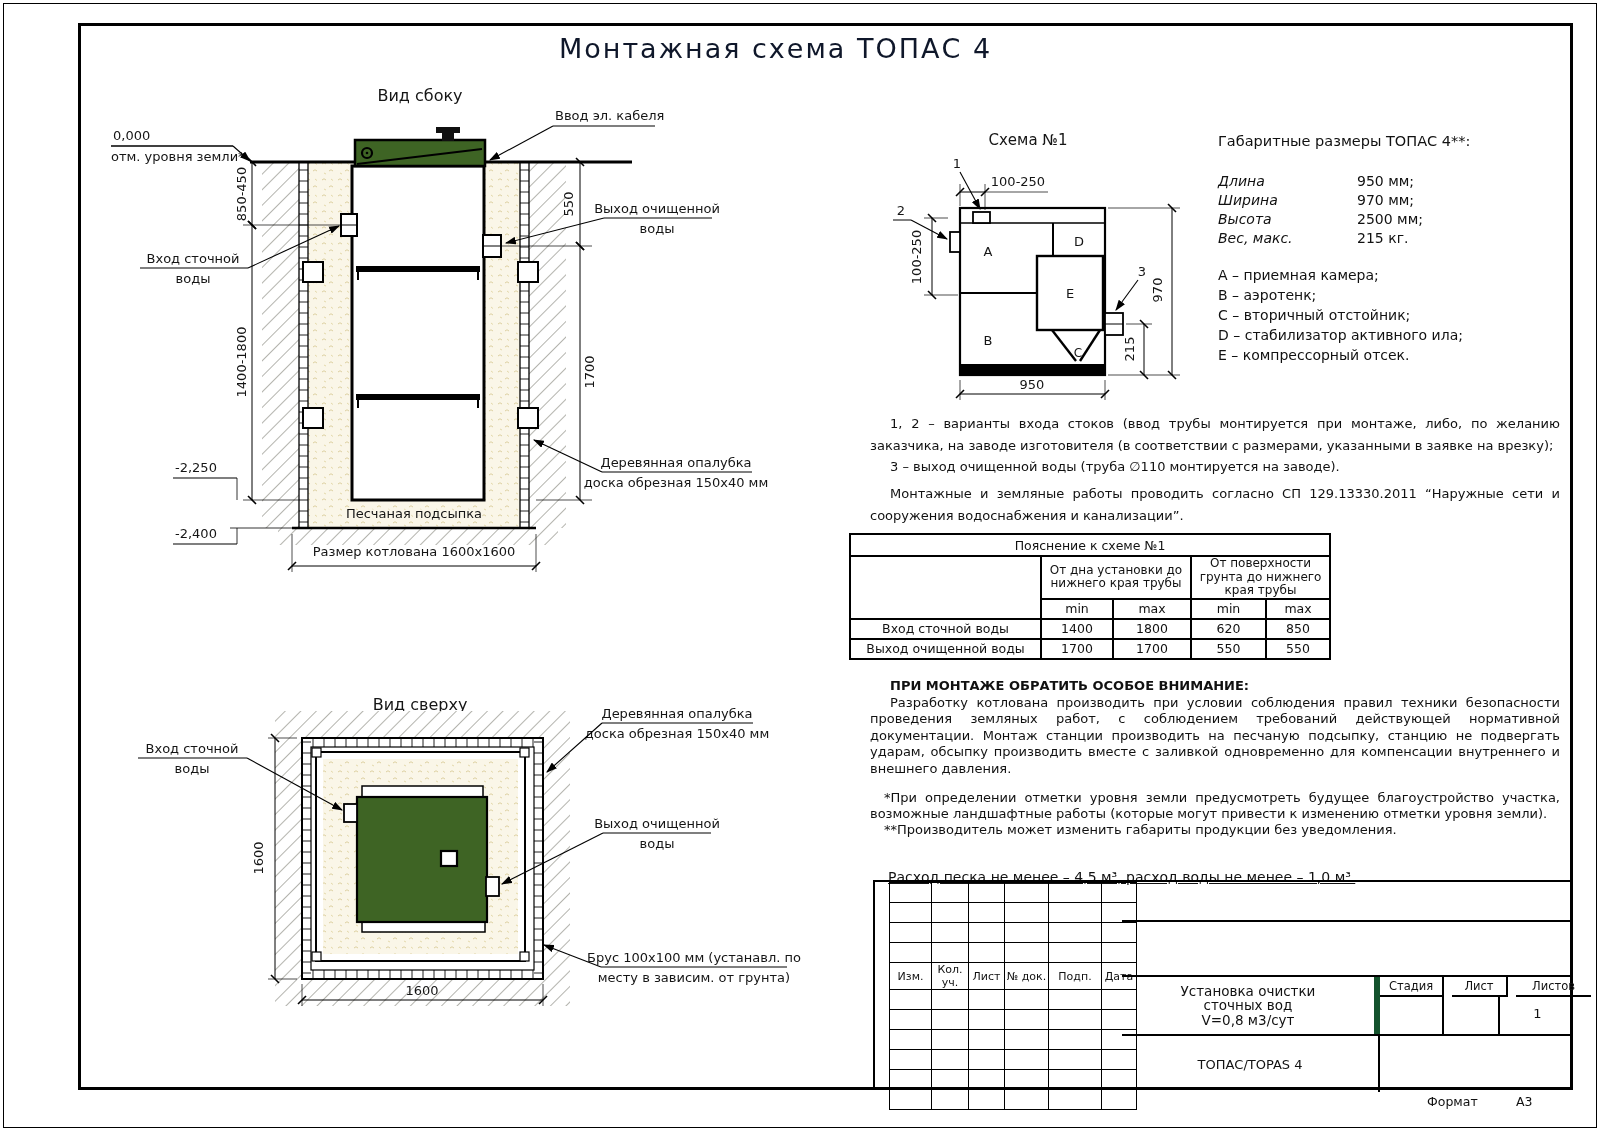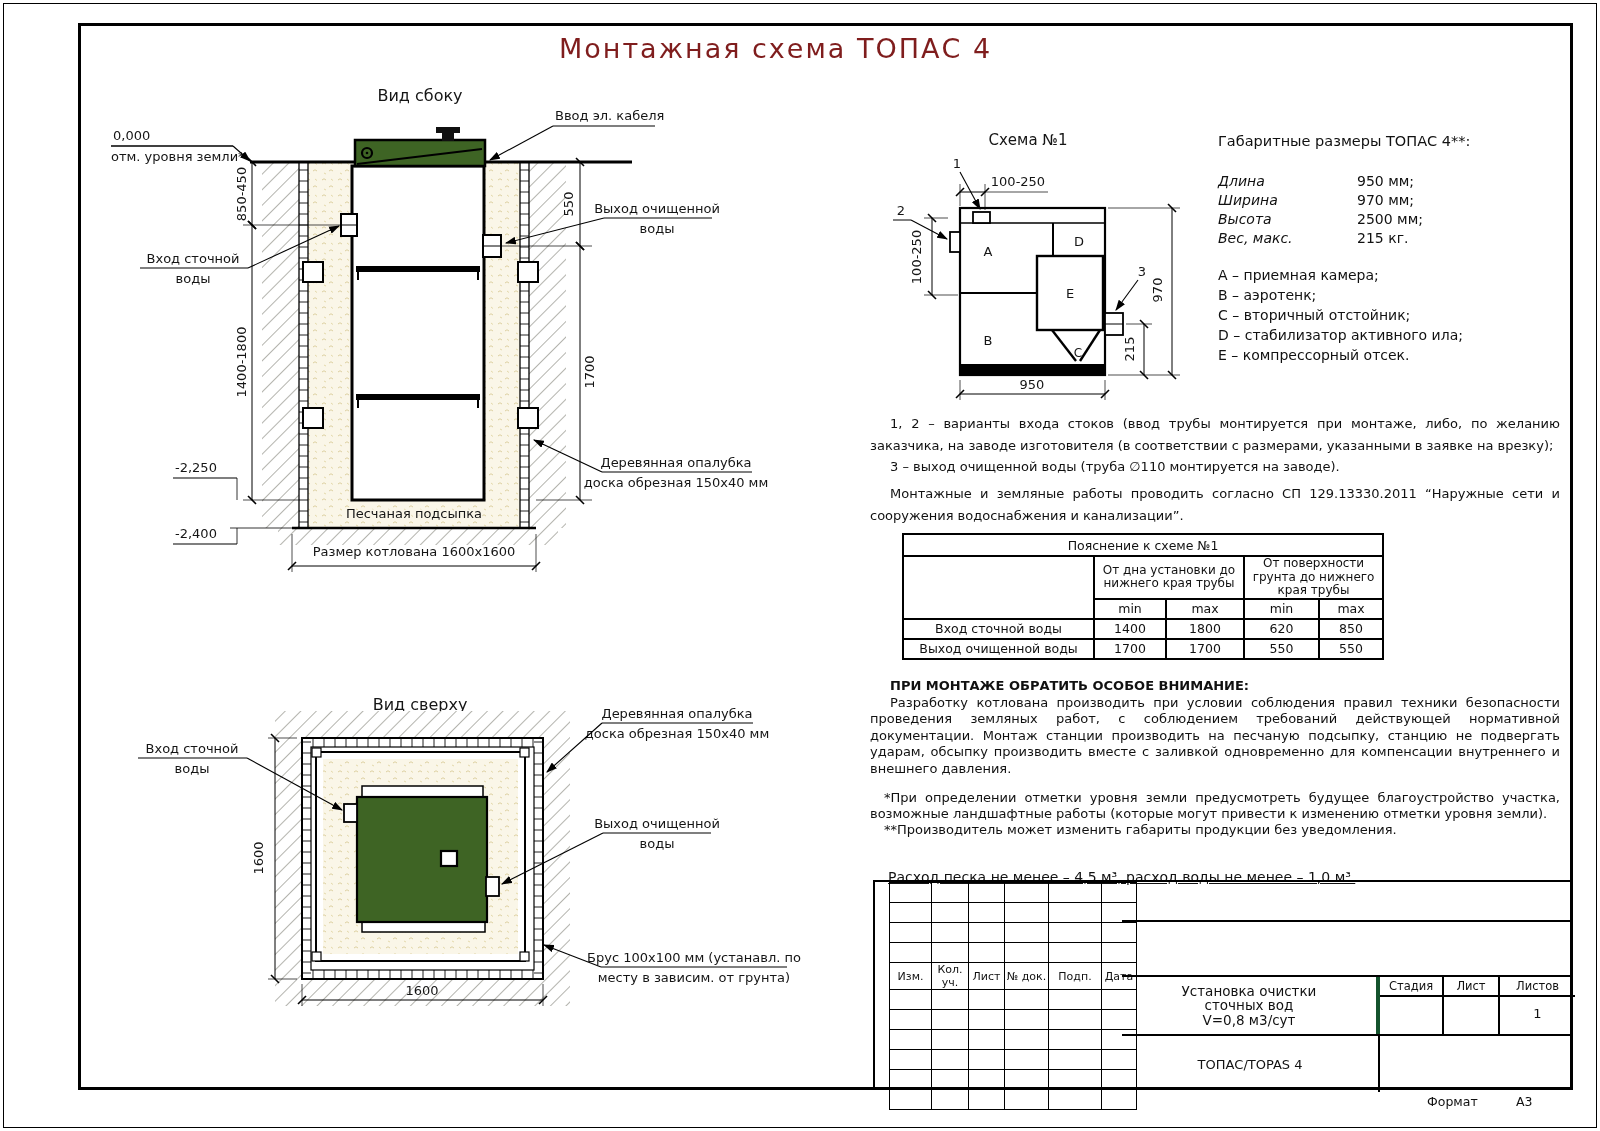--- a/index.html
+++ b/index.html
@@ -2,59 +2,59 @@
 <html><head>
 <meta charset="utf-8">
 <style>
   html,body{margin:0;padding:0;background:#e8e8e8;}
   .sheet{position:relative;width:1600px;height:1131px;background:#ffffff;overflow:hidden;
          font-family:"DejaVu Sans",sans-serif;color:#111;}
   .abs{position:absolute;}
   .outer-border{position:absolute;left:3px;top:3px;right:3px;bottom:3px;border:1.5px solid #000;}
   .frame{position:absolute;left:78px;top:23px;width:1495px;height:1067px;border:3px solid #000;box-sizing:border-box;}
   .main-title{position:absolute;left:78px;top:33px;width:1395px;text-align:center;
-              font-size:27px;letter-spacing:2px;color:#7f1d1d;}
+              font-size:27px;letter-spacing:2px;color:#0f172a;}
   svg text{font-family:"DejaVu Sans",sans-serif;fill:#151515;}
   .vtitle{font-size:16px;}
   .lbl{font-size:13px;}
   .dim{font-size:13px;}
   .small{font-size:12px;}
   .specs-title{position:absolute;left:1218px;top:133px;font-size:14.5px;}
   .specs-rows{position:absolute;left:1218px;top:172px;font-size:14px;}
   .spec-row{display:flex;height:19px;line-height:19px;}
   .spec-row span:first-child{width:139px;font-style:italic;}
   .specs-legend{position:absolute;left:1218px;top:265px;font-size:14px;line-height:20px;}
   .para{position:absolute;left:870px;width:690px;font-size:13px;}
   .para p{margin:0;text-indent:20px;text-align:justify;}
   .p-variants{top:413px;line-height:21.5px;}
   .p-sp{top:483px;line-height:21.5px;}
-  .exp-table{position:absolute;left:902px;top:533px;width:480px;border-collapse:collapse;
+  .exp-table{position:absolute;left:849px;top:533px;width:480px;border-collapse:collapse;
              table-layout:fixed;font-size:12.5px;padding-left:8px;}
   .exp-table td{border:2px solid #000;text-align:center;padding:0;overflow:hidden;}
   .exp-table .grp{font-size:12px;line-height:13.5px;}
   .attention{top:678px;line-height:16.5px;}
   .attention .att-title{font-weight:bold;margin:0 0 0 20px;text-indent:0;text-align:left;}
   .footnotes{top:790px;line-height:16px;}
   .footnotes p{text-indent:14px;}
   .consumption{position:absolute;left:888px;top:857px;font-size:14px;text-decoration:underline;margin-top:12px;}
   
   .tb{position:absolute;left:873px;top:880px;width:700px;height:210px;border:2.5px solid #000;box-sizing:border-box;}
   .tb-grid{position:absolute;left:14px;top:0;width:247px;border-collapse:collapse;table-layout:fixed;}
   .tb-grid td{border:1.8px solid #000;height:19px;padding:0;font-size:11px;text-align:center;overflow:hidden;}
   .tb-grid .hd td{height:22px;}
   .tb-right{position:absolute;left:247px;top:0;right:0;bottom:0;}
   .tb-right .row{position:absolute;left:0;right:0;box-sizing:border-box;}
   .tb-box1{top:0;height:40px;border-bottom:2px solid #000;}
   .tb-box2{top:40px;height:55px;border-bottom:2.5px solid #000;}
   .tb-mid{top:95px;height:57px;}
-  .tb-doccell{position:absolute;left:0;top:0;width:258px;height:100%;border-right:4px solid #14532d;
+  .tb-doccell{position:absolute;left:0;top:0;width:258px;height:100%;border-right:6px solid #14532d;
               box-sizing:border-box;display:flex;flex-direction:column;justify-content:center;
               text-align:center;font-size:13.5px;line-height:14.5px;}
   .tb-stage{position:absolute;left:258px;right:0;top:0;height:100%;}
-  .tb-stage-hd{display:grid;grid-template-columns:64px 56px 75px;height:20px;}
+  .tb-stage-hd{display:grid;grid-template-columns:64px 56px 75px;height:20px;gap:8px;}
   .tb-stage-hd div{border-right:2px solid #000;border-bottom:2px solid #000;box-sizing:border-box;
                    font-size:11.5px;text-align:center;line-height:18px;}
   .tb-stage-hd div:last-child{border-right:none;}
   .tb-stage-val{display:grid;grid-template-columns:64px 56px 75px;height:37px;}
   .tb-stage-val div{border-right:2px solid #000;box-sizing:border-box;font-size:13px;
                     text-align:center;line-height:34px;}
   .tb-stage-val div:last-child{border-right:none;}
   .tb-bottom{top:152px;height:58px;border-top:2px solid #000;}
   .tb-model{position:absolute;left:0;top:0;width:258px;height:100%;border-right:2px solid #000;
             box-sizing:border-box;display:flex;align-items:center;justify-content:center;

